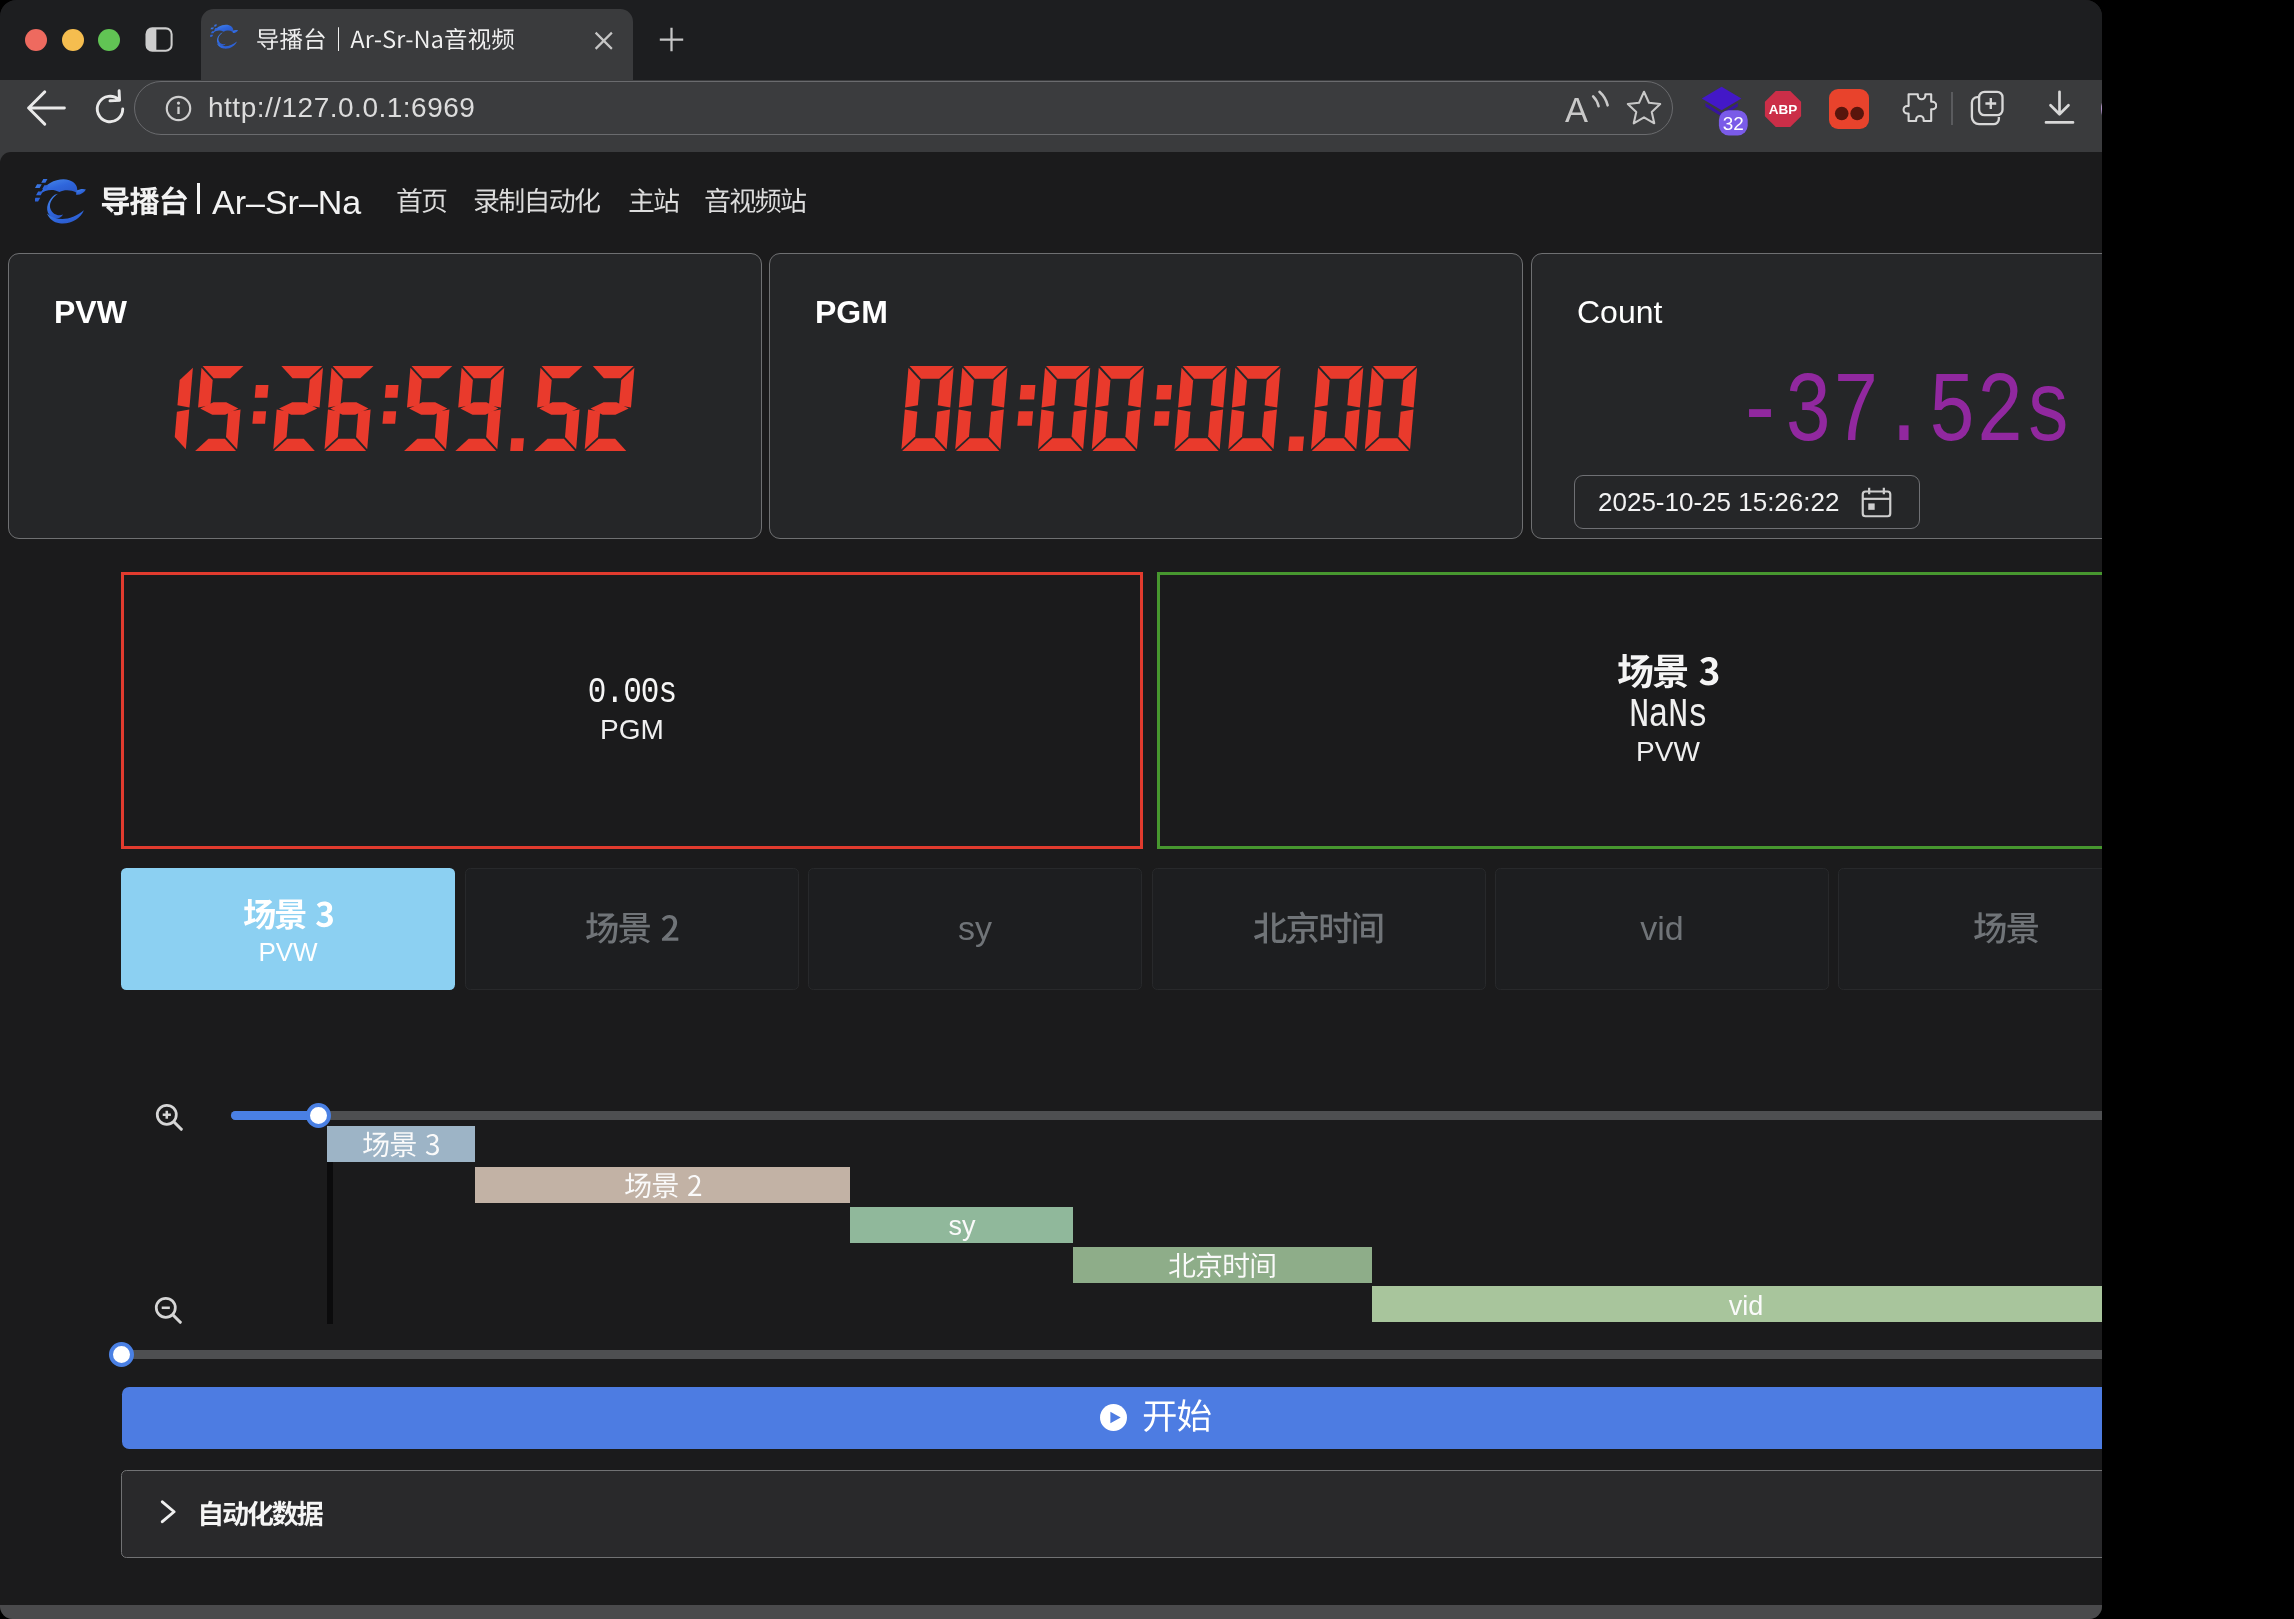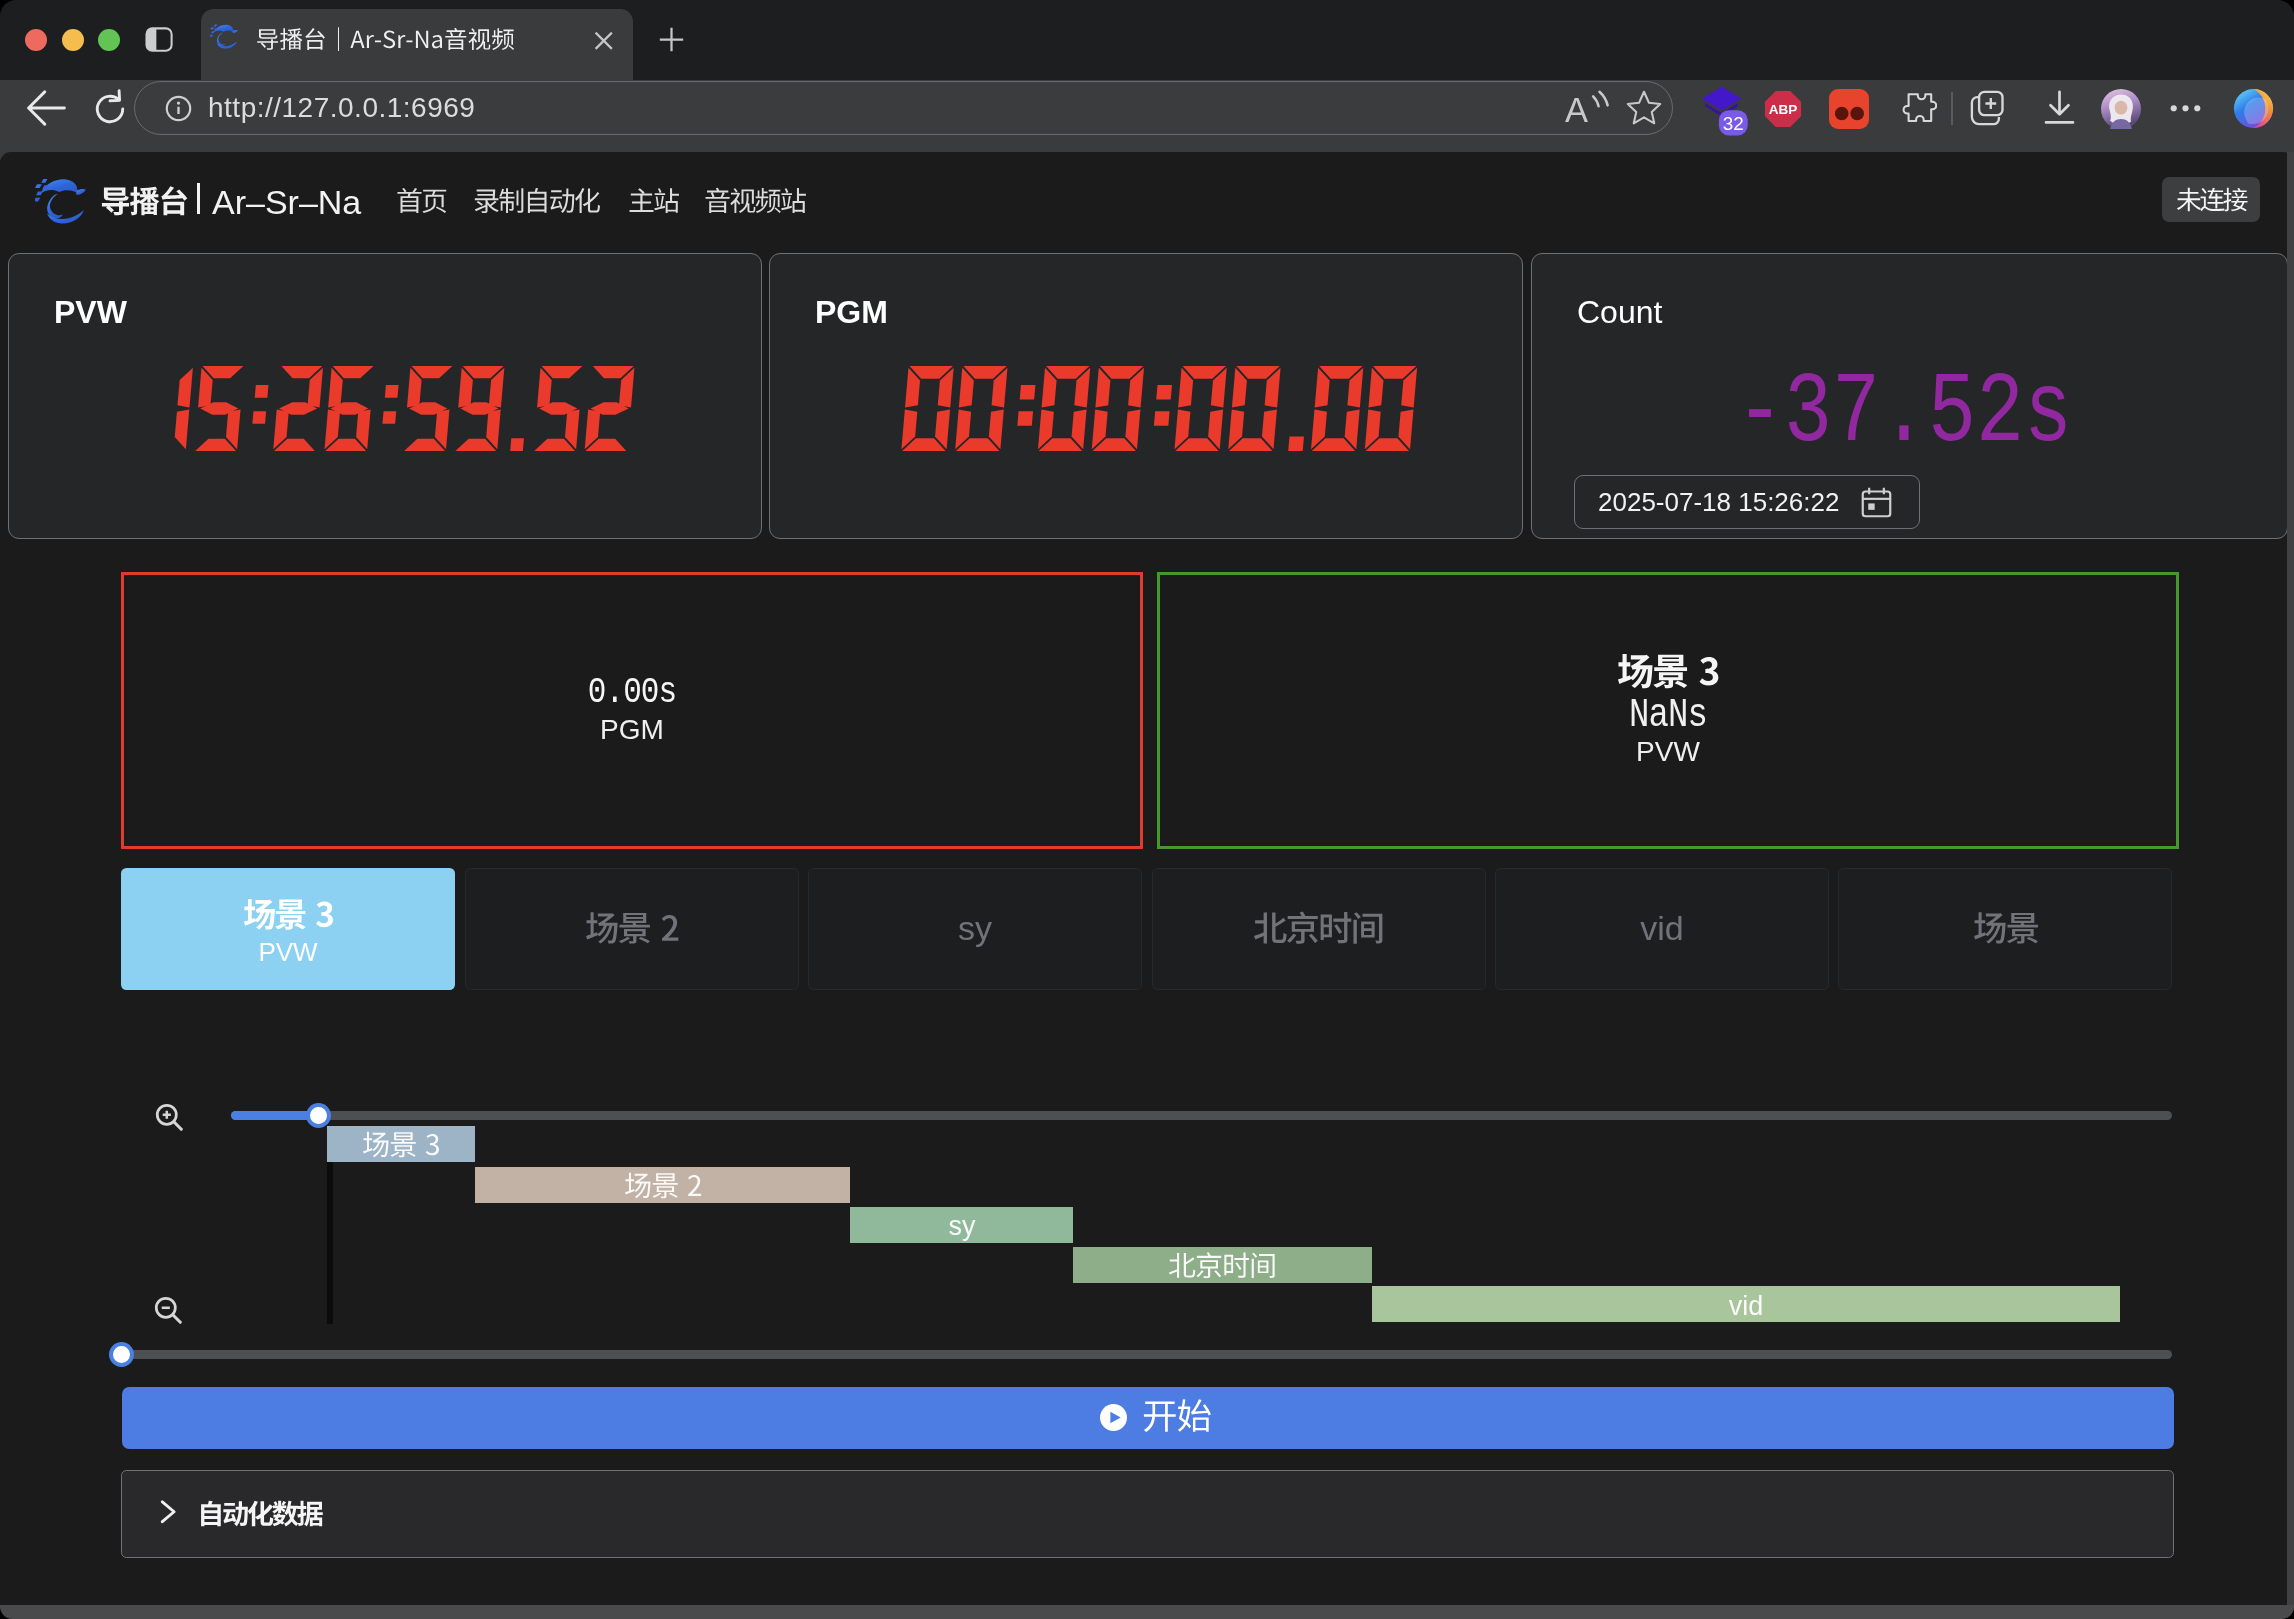--- a/index.html
+++ b/index.html
@@ -1,15 +1,15 @@
 <!DOCTYPE html>
 <html style="font-size:14.5px"><head><meta charset="utf-8"><style>
 html,body{margin:0;padding:0;background:#000;}
 *{box-sizing:border-box;font-family:"Liberation Sans",sans-serif;}
-#win{position:relative;width:2294px;height:1619px;background:#1b1b1c;border-radius:16.3px 16.3px 12.7px 12.7px;overflow:hidden;}
+#win{position:relative;width:2102px;height:1619px;background:#1b1b1c;border-radius:16.3px 16.3px 12.7px 12.7px;overflow:hidden;}
 .abs{position:absolute;}
 .mono{font-family:"Liberation Mono",monospace;}
 </style></head><body>
 <div id="win">
 
 <div class="abs" style="left:0;top:0;width:2294px;height:80px;background:#1d1e20;border-radius:16.3px 16.3px 0 0"></div>
 <div class="abs" style="left:25px;top:29px;width:22px;height:22px;border-radius:50%;background:#ee6a5f"></div>
 <div class="abs" style="left:62px;top:29px;width:22px;height:22px;border-radius:50%;background:#f5bd4f"></div>
 <div class="abs" style="left:98px;top:29px;width:22px;height:22px;border-radius:50%;background:#61c454"></div>
 <svg style="position:absolute;left:145px;top:27px" width="29" height="26" viewBox="0 0 32 29">
@@ -266,21 +266,21 @@
       <polygon points="461.0,2.0 473.8,16.0 471.4,43.5 457.2,46.0"></polygon>
       <polygon points="521.7,0.0 569.7,0.0 554.5,14.0 534.5,14.0"></polygon>
       <polygon points="570.5,2.0 555.3,16.0 552.9,43.5 566.7,46.0"></polygon>
       <polygon points="566.5,48.0 552.3,50.5 549.9,78.0 562.7,92.0"></polygon>
       <polygon points="528.7,80.0 548.7,80.0 561.5,94.0 513.5,94.0"></polygon>
       <polygon points="516.5,48.0 530.3,50.5 527.9,78.0 512.7,92.0"></polygon>
       <polygon points="520.5,2.0 533.3,16.0 530.9,43.5 516.7,46.0"></polygon>
     </svg>
 <div class="abs mono" style="left:1904px;top:356px;font-size:80px;color:#91289f;transform:translateX(-50%) scaleY(1.25);transform-origin:center top;white-space:nowrap">-37.52s</div>
 <div class="abs" style="left:1574px;top:475px;width:346px;height:54px;border:1.8px solid #6f7074;border-radius:9px"></div>
-<div class="abs" style="left:1598px;top:487px;font-size:26px;color:#f2f2f2;line-height:31px">2025-07-18 15:26:22</div>
+<div class="abs" style="left:1598px;top:487px;font-size:26px;color:#f2f2f2;line-height:31px">2025-10-25 15:26:22</div>
 <svg style="position:absolute;left:1860px;top:486px" width="33" height="33" viewBox="0 0 36 36">
       <rect x="3" y="6" width="30" height="27" rx="3" stroke="#cfcfcf" stroke-width="2.4" fill="none"></rect>
       <path d="M3 14 L33 14" stroke="#cfcfcf" stroke-width="2.4"></path>
       <path d="M10 2 L10 9 M26 2 L26 9" stroke="#cfcfcf" stroke-width="2.4"></path>
       <rect x="9" y="19" width="7" height="7" fill="#cfcfcf"></rect>
     </svg>
 <div class="abs" style="left:121px;top:572px;width:1022px;height:277px;border:3.6px solid #e23b2e"></div>
 <div class="abs" style="left:1157px;top:572px;width:1022px;height:277px;border:3.6px solid #47972f"></div>
 <div class="abs mono" style="left:632px;top:671px;font-size:31px;color:#f5f5f5;transform:translateX(-50%) scaleY(1.2);transform-origin:center top;letter-spacing:-0.9px">0.00s</div>
 <div class="abs" style="left:632px;top:714px;font-size:28px;color:#f0f0f0;transform:translateX(-50%)">PGM</div>

